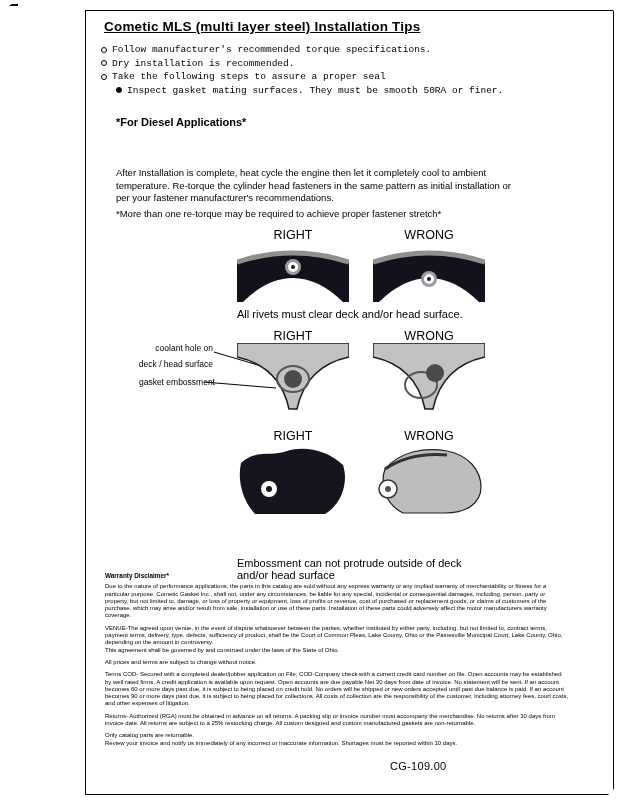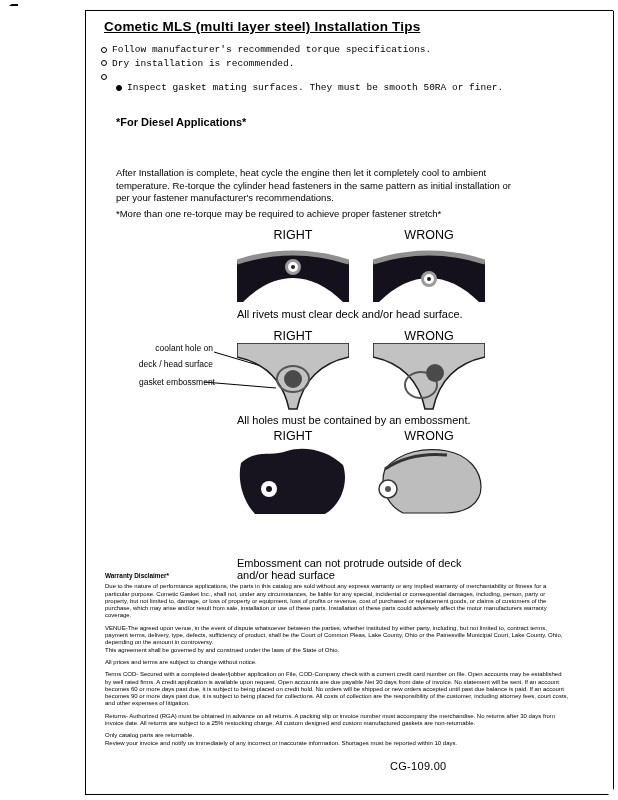--- a/index.html
+++ b/index.html
@@ -50,20 +50,21 @@
     <div class="b-item">
       <span class="b-marker"></span>
       <span>Follow manufacturer's recommended torque specifications.</span>
     </div>
     <div class="b-item">
       <span class="b-marker"></span>
       <span>Dry installation is recommended.</span>
     </div>
     <div class="b-item">
       <span class="b-marker"></span>
+      <span>Take the following steps to assure a proper seal</span>
     </div>
     <div class="b-item sub">
       <span class="b-marker"></span>
       <span>Inspect gasket mating surfaces.  They must be smooth 50RA or finer.</span>
     </div>
   </div>
 
   <div class="diesel-head">*For Diesel Applications*</div>
   <div class="para p2">After Installation is complete, heat cycle the engine then let it completely cool to ambient temperature. Re-torque the cylinder head fasteners in the same pattern as initial installation or per your fastener manufacturer's recommendations.</div>
   <div class="para p3">*More than one re-torque may be required to achieve proper fastener stretch*</div>
@@ -108,21 +109,20 @@
       <circle cx="56" cy="36" r="9" fill="#4a4a4a"></circle>
     </svg>
   </div>
   <div class="dimg" style="left:373px;top:343px;">
     <svg width="112" height="68" viewBox="0 0 112 68">
       <path d="M0,0 H112 V14 C84,20 66,38 60,66 H52 C46,38 28,20 0,14 Z" fill="#c2c2c2" stroke="#1c1c1c" stroke-width="1.5"></path>
       <ellipse cx="48" cy="42" rx="16" ry="13" fill="none" stroke="#555555" stroke-width="2"></ellipse>
       <circle cx="62" cy="30" r="9" fill="#4a4a4a"></circle>
     </svg>
   </div>
-  <div class="caption" style="top:415px;">All holes must be contained by an embossment.</div>
 
   <div class="dlabel" style="left:237px;top:429px;">RIGHT</div>
   <div class="dlabel" style="left:373px;top:429px;">WRONG</div>
   <div class="dimg" style="left:237px;top:443px;">
     <svg width="112" height="72" viewBox="0 0 112 72">
       <path d="M4,20 C18,6 34,14 50,8 C68,2 92,8 106,22 C112,40 104,62 88,71 L18,71 C6,58 0,38 4,20 Z" fill="#17131f"></path>
       <circle cx="32" cy="46" r="8" fill="#ffffff"></circle>
       <circle cx="32" cy="46" r="3" fill="#17131f"></circle>
     </svg>
   </div>

